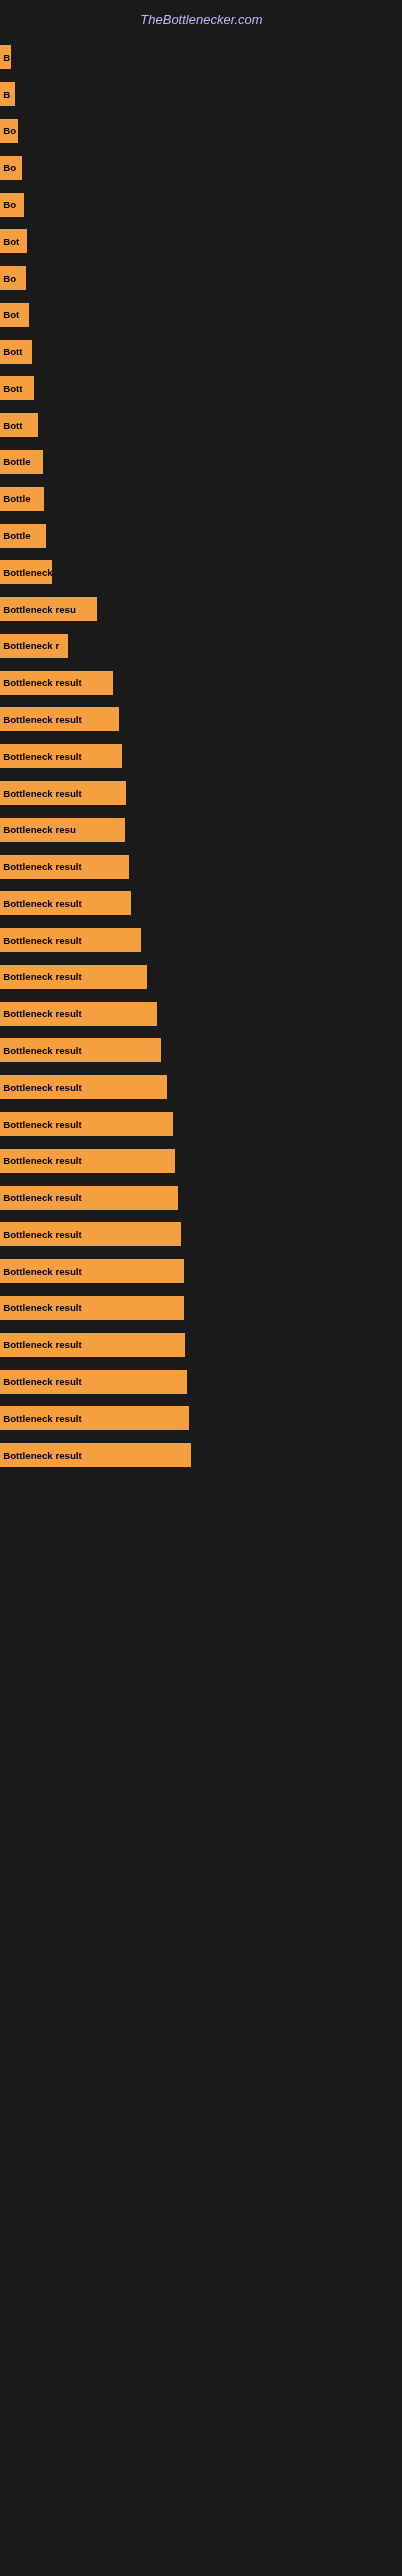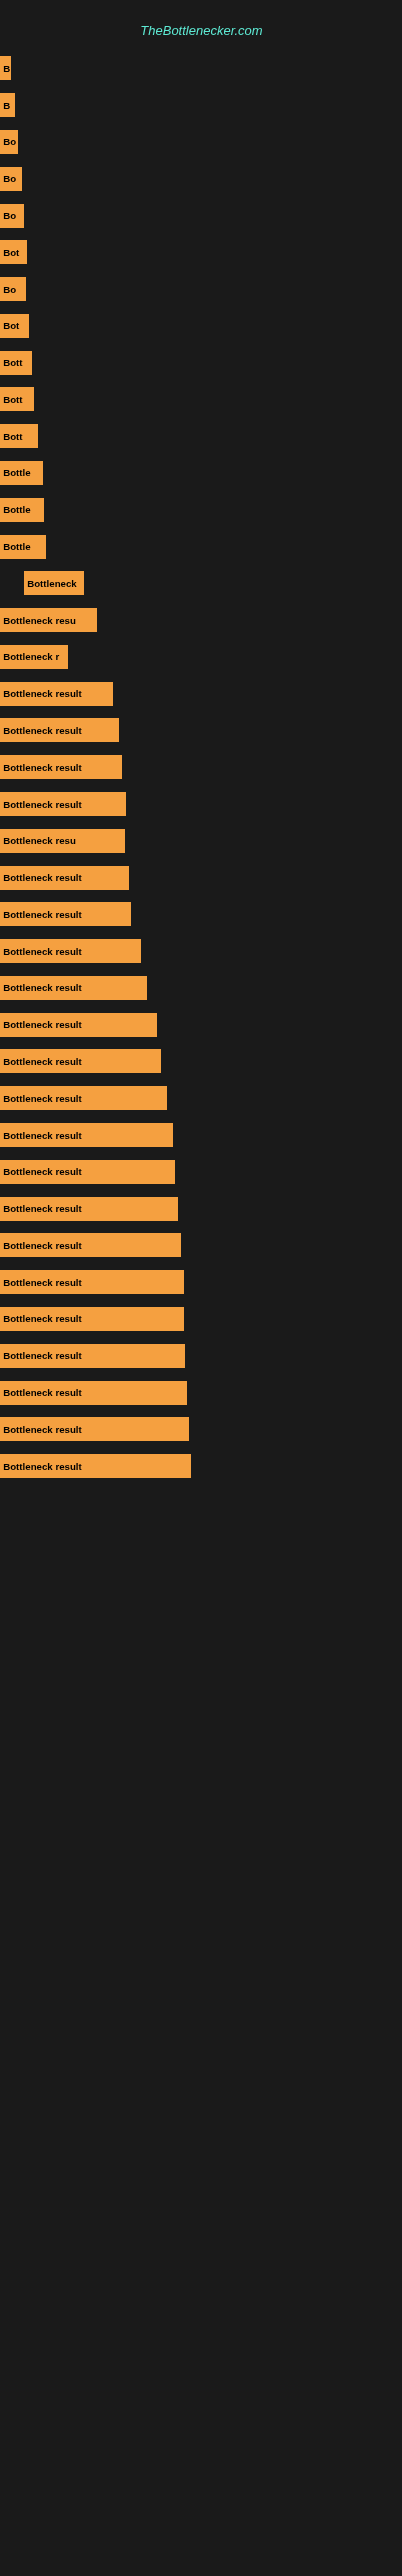--- a/index.html
+++ b/index.html
@@ -9,23 +9,23 @@
     }
     body {
       width: 403px;
       min-height: 2576px;
       background-color: #1a1a1a;
       font-family: Arial, sans-serif;
       position: relative;
     }
     .site-title {
       text-align: center;
-      color: #5eead4;
+      color: #c4b5fd;
       font-size: 13px;
-      padding: 23px 0 12px 0;
+      padding: 12px 0 12px 0;
       font-style: italic;
     }
     .bar-container {
       display: flex;
       align-items: center;
       margin-bottom: 0;
       padding: 6.4px 0;
     }
     .bar-label {
       color: #f5a040;
@@ -83,21 +83,21 @@
     <div class="bar-container">
       <div class="bar-label" style="width: 43px;">Bottle</div>
     </div>
     <div class="bar-container">
       <div class="bar-label" style="width: 44px;">Bottle</div>
     </div>
     <div class="bar-container">
       <div class="bar-label" style="width: 46px;">Bottle</div>
     </div>
     <div class="bar-container">
-      <div class="bar-label" style="width: 60px; margin-left: 24px;">Bottleneck</div>
+      <div class="bar-label" style="width: 52px;">Bottleneck</div>
     </div>
     <div class="bar-container">
       <div class="bar-label" style="width: 97px;">Bottleneck resu</div>
     </div>
     <div class="bar-container">
       <div class="bar-label" style="width: 68px;">Bottleneck r</div>
     </div>
     <div class="bar-container">
       <div class="bar-label" style="width: 113px;">Bottleneck result</div>
     </div>

